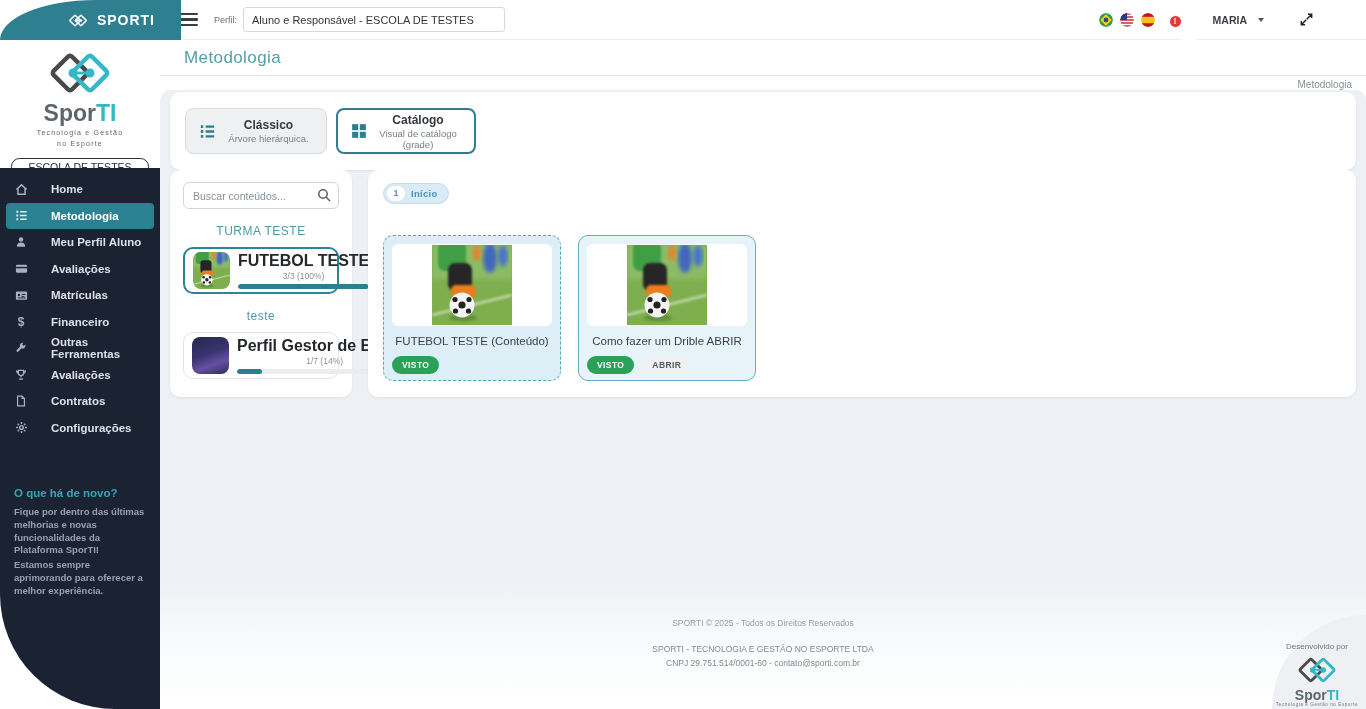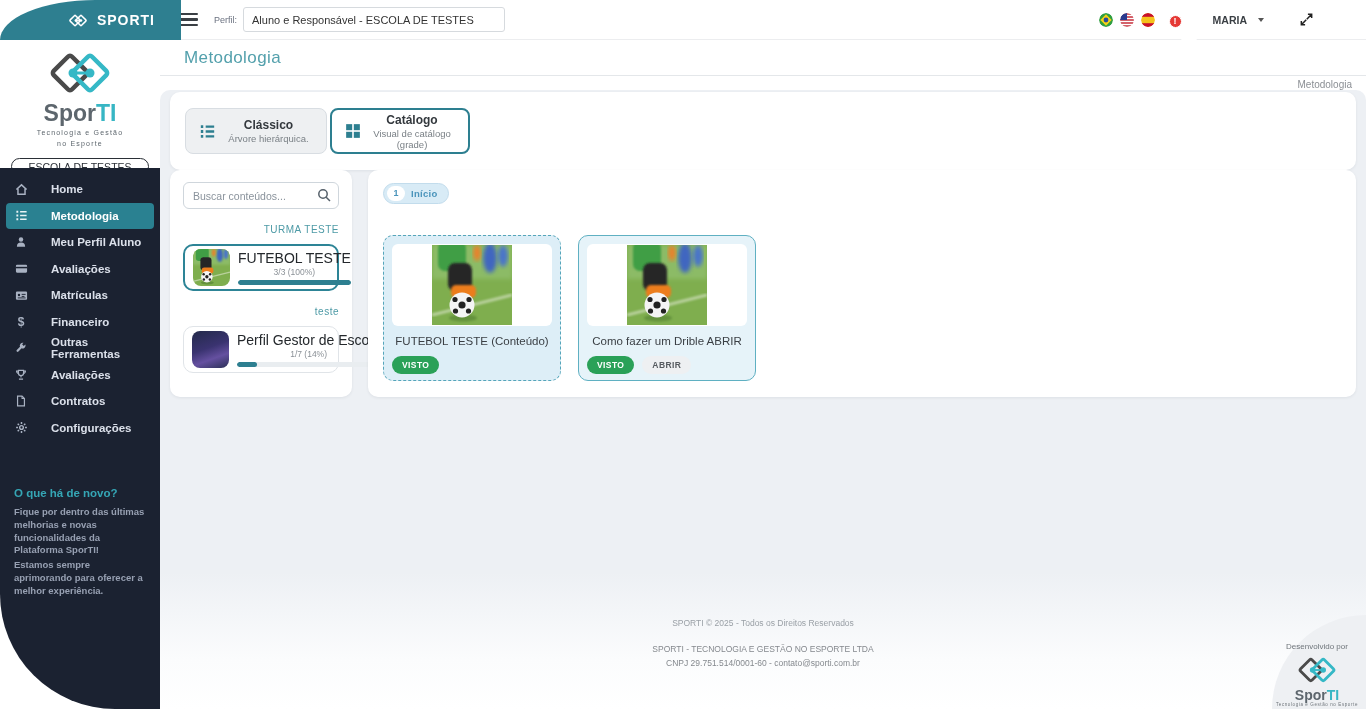--- a/index.html
+++ b/index.html
@@ -46,42 +46,42 @@
   .news p + p { margin-top:2px; }
 
   
   .titlebar { position:absolute; left:160px; top:40px; right:0; height:36px; background:#fff; border-bottom:1px solid #e4e7ea; display:flex; align-items:center; z-index:3; }
   .page-title { margin-left:24px; font-size:17px; color:#53a0ac; letter-spacing:.4px; }
   .breadcrumb { position:absolute; top:79px; right:14px; font-size:10px; color:#8b8f94; z-index:3; }
   .canvas { position:absolute; left:160px; top:90px; right:0; bottom:0; background:linear-gradient(#edf0f4 0%, #edf0f4 78%, #fbfcfd 92%, #ffffff 100%); border-top-right-radius:10px; border-top-left-radius:10px; }
   .corner-blob { position:absolute; right:0; bottom:0; width:94px; height:94px; background:#eef0f3; border-top-left-radius:100%; }
 
   .card-panel { position:absolute; background:#fff; border-radius:10px; box-shadow:0 1px 3px rgba(40,50,60,.08); }
-  .togglebar { left:10px; top:2px; width:1186px; height:78px; display:flex; align-items:center; padding-left:15px; gap:3px; }
+  .togglebar { left:10px; top:2px; width:1186px; height:78px; display:flex; align-items:center; padding-left:15px; gap:9px; }
   .view-btn { height:46px; border-radius:8px; display:flex; align-items:center; padding:0 16px 0 13px; gap:11px; cursor:pointer; }
   .view-btn.classic { background:#eef0f2; border:1px solid #d8dde2; width:142px; }
   .view-btn.catalog { background:#fff; border:2px solid #2d7f90; width:140px; }
   .view-btn .vt { text-align:center; flex:1; }
   .view-btn .vt .t1 { font-size:12px; font-weight:bold; color:#33383d; }
   .view-btn .vt .t2 { font-size:9.5px; color:#7a8086; margin-top:1px; }
   .view-icon { color:#2d7f90; display:flex; }
 
   .left-panel { left:10px; top:80px; width:182px; height:227px; padding:12px 13px; }
   .search-wrap { position:relative; }
   .search-input { width:100%; height:27px; border:1px solid #cfd6dc; border-radius:6px; font-size:10.5px; color:#555; padding:0 26px 0 9px; font-family:"Liberation Sans",sans-serif; }
   .search-input::placeholder { color:#8a939c; }
   .search-ic { position:absolute; right:8px; top:6px; color:#55606a; }
-  .group-head { text-align:right; font-size:10px; color:#4d9aa6; letter-spacing:.5px; margin-top:15px; }
+  .group-head { text-align:center; font-size:12px; color:#4d9aa6; letter-spacing:.5px; margin-top:15px; }
   .content-item { margin-top:9px; height:47px; border-radius:10px; display:flex; align-items:center; padding:0 8px; gap:8px; cursor:pointer; background:#fff; }
   .content-item.sel { border:2px solid #2d8496; }
   .content-item.plain { border:1px solid #e0e4e8; }
   .thumb { width:37px; height:37px; border-radius:8px; overflow:hidden; flex:0 0 37px; }
   .thumb-dark { background:linear-gradient(160deg,#232a4a 0%,#3a3370 45%,#6550a0 70%,#2a2f55 100%); }
   .ci-text { flex:1; text-align:center; }
-  .ci-title { font-size:14px; font-weight:normal; color:#24282c; white-space:nowrap; }
+  .ci-title { font-size:16px; font-weight:bold; color:#24282c; white-space:nowrap; }
   .ci-sub { font-size:8.5px; color:#8a9096; margin-top:1px; }
   .progress { margin-top:3px; height:5px; background:#e9edf0; border-radius:3px; overflow:hidden; }
   .progress > div { height:100%; background:#2d7f90; border-radius:3px; }
 
   .right-panel { left:208px; top:80px; width:988px; height:227px; padding:12px 15px; }
   .chip { display:inline-flex; align-items:center; background:#d8ebf6; border:1px solid #c2dcec; border-radius:11px; height:21px; padding:0 10px 0 3px; cursor:pointer; }
   .chip-num { background:#fff; border-radius:8px; min-width:18px; height:15px; font-size:9px; font-weight:bold; color:#4a94bb; display:flex; align-items:center; justify-content:center; margin-right:6px; }
   .chip-label { font-size:9.5px; font-weight:bold; color:#4a94bb; letter-spacing:.3px; }
   .cards-row { display:flex; gap:17px; margin-top:31px; }
   .cat-card { width:178px; height:146px; border-radius:10px; padding:8px; cursor:pointer; }

